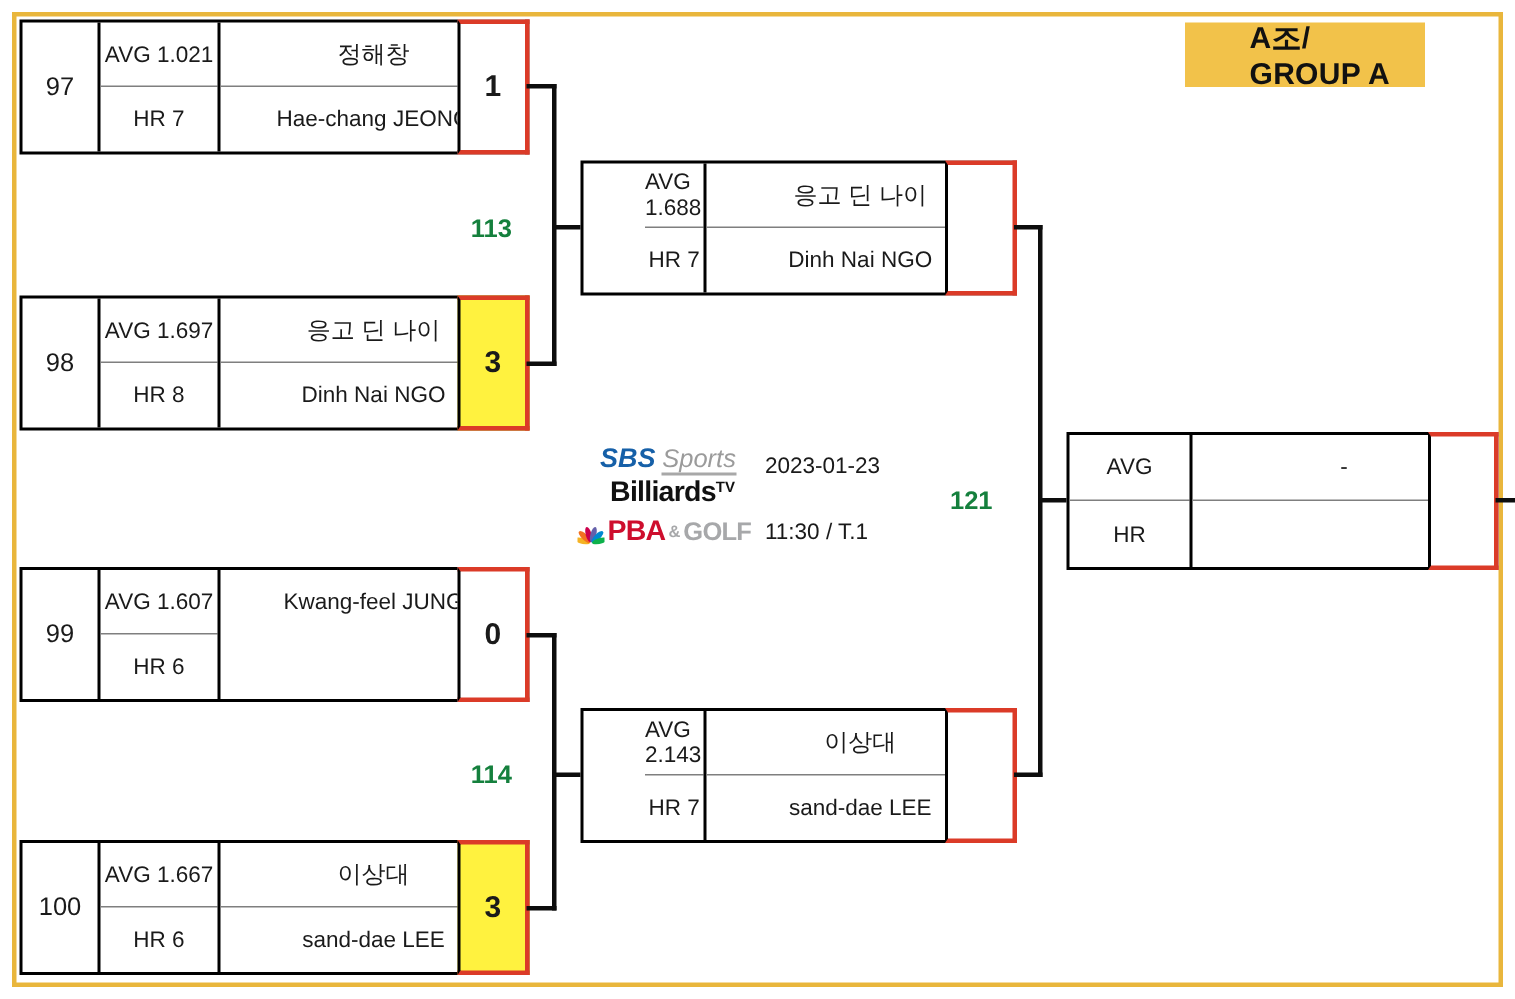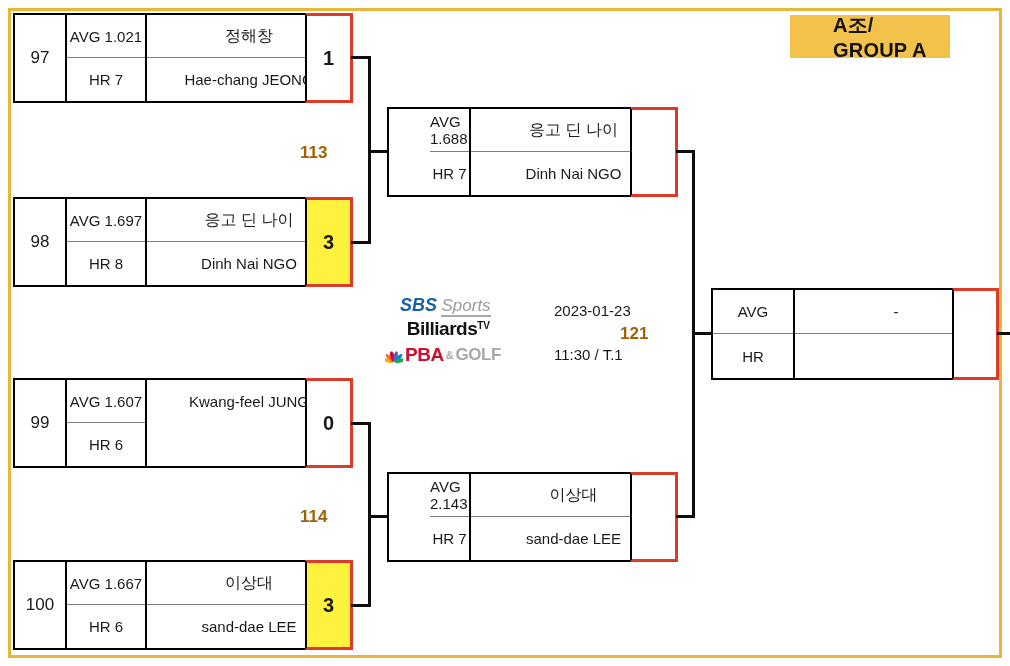--- a/index.html
+++ b/index.html
@@ -30,36 +30,36 @@
   .scorebox { position:absolute; top:-2px; bottom:-2px; right:-2px; width:48px;
               border:3px solid #DB3B28; border-left:2px solid #000;
               display:flex; align-items:center; justify-content:center;
               font-size:20px; font-weight:bold; background:#fff; }
   .scorebox.win { background:#FFF23F; }
   .fin .scorebox { width:47px; }
 
   
   .line { position:absolute; background:#0d0d0d; }
 
-  .match-no { position:absolute; width:55px; text-align:left;
-              color:#a16207; font-size:17px; font-weight:bold; }
+  .match-no { position:absolute; width:55px; text-align:center;
+              color:#15803d; font-size:17px; font-weight:bold; }
 
   
   .logo-line { position:absolute; white-space:nowrap; }
   .sbs-logo { left:400px; top:295px; width:90px; text-align:right; }
   .sbs-main { color:#1660A8; font-weight:bold; font-style:italic; font-size:18px; }
   .sbs-word { color:#9b9b9b; font-style:italic; font-size:17px; border-bottom:2px solid #a8a8a8; }
   .btv-logo { left:400px; top:318px; width:90px; text-align:right; color:#111; }
   .btv-main { font-weight:bold; font-size:19px; letter-spacing:-0.5px; }
   .btv-sup { font-weight:bold; font-size:10px; vertical-align:super;margin-top:25px; }
   .pba-logo { left:385px; top:344px; width:116px; display:flex; align-items:center; justify-content:flex-start; gap:2px; }
   .pba-main { color:#CE0E2D; font-weight:bold; font-size:19px; letter-spacing:-0.5px; }
   .pba-amp { color:#A7A8AA; font-size:11px; font-weight:bold; }
   .pba-golf { color:#A7A8AA; font-size:17px; font-weight:bold; letter-spacing:-0.5px; }
-  .info-text { position:absolute; font-size:15px; color:#1a1a1a;margin-left:44px; }
+  .info-text { position:absolute; font-size:15px; color:#1a1a1a; }
 </style>
 </head>
 <body>
 
 <div id="stage">
 
   <div class="page-frame"></div>
 
   <div class="group-badge">
     <span>A조/ GROUP A</span>

